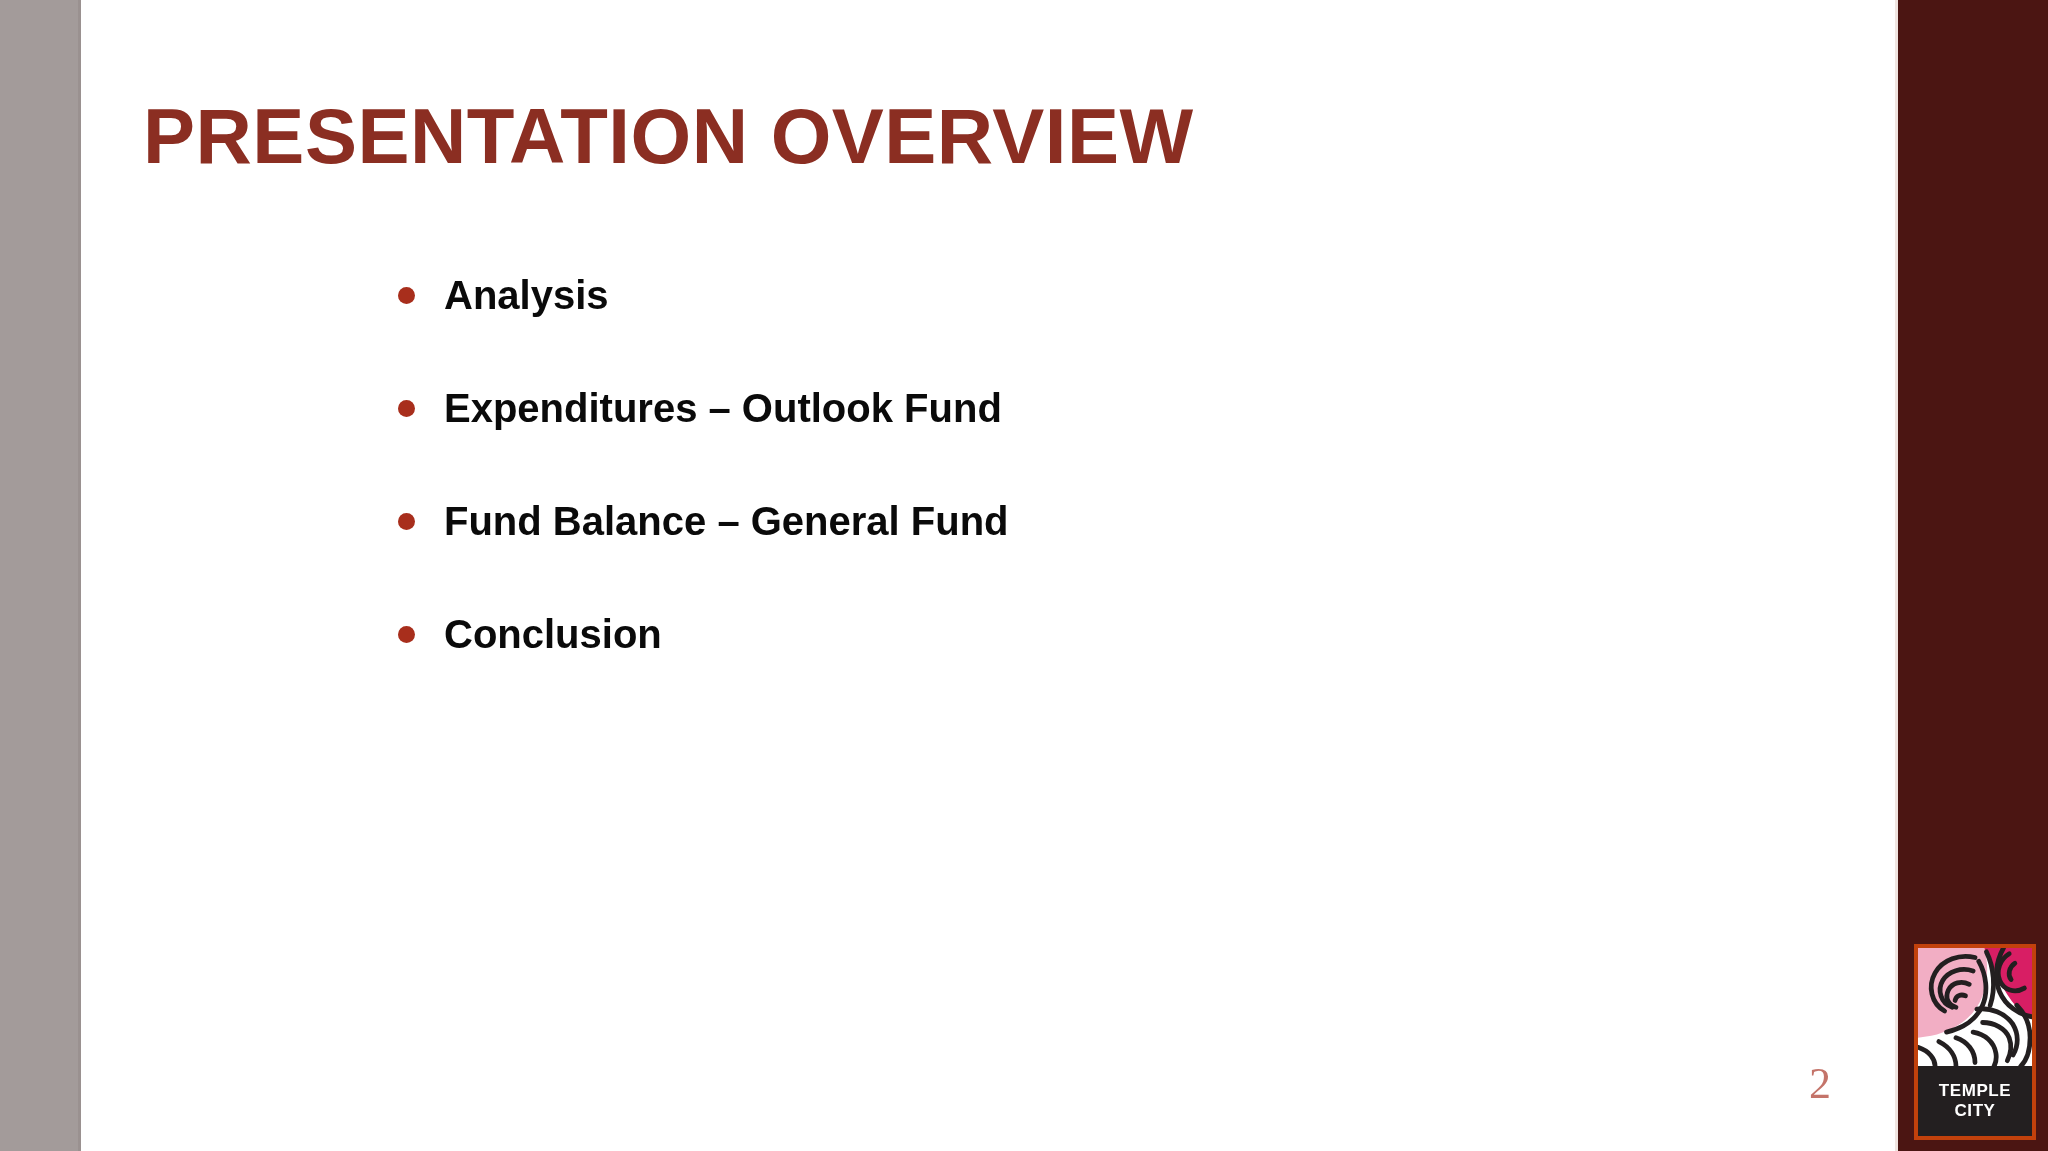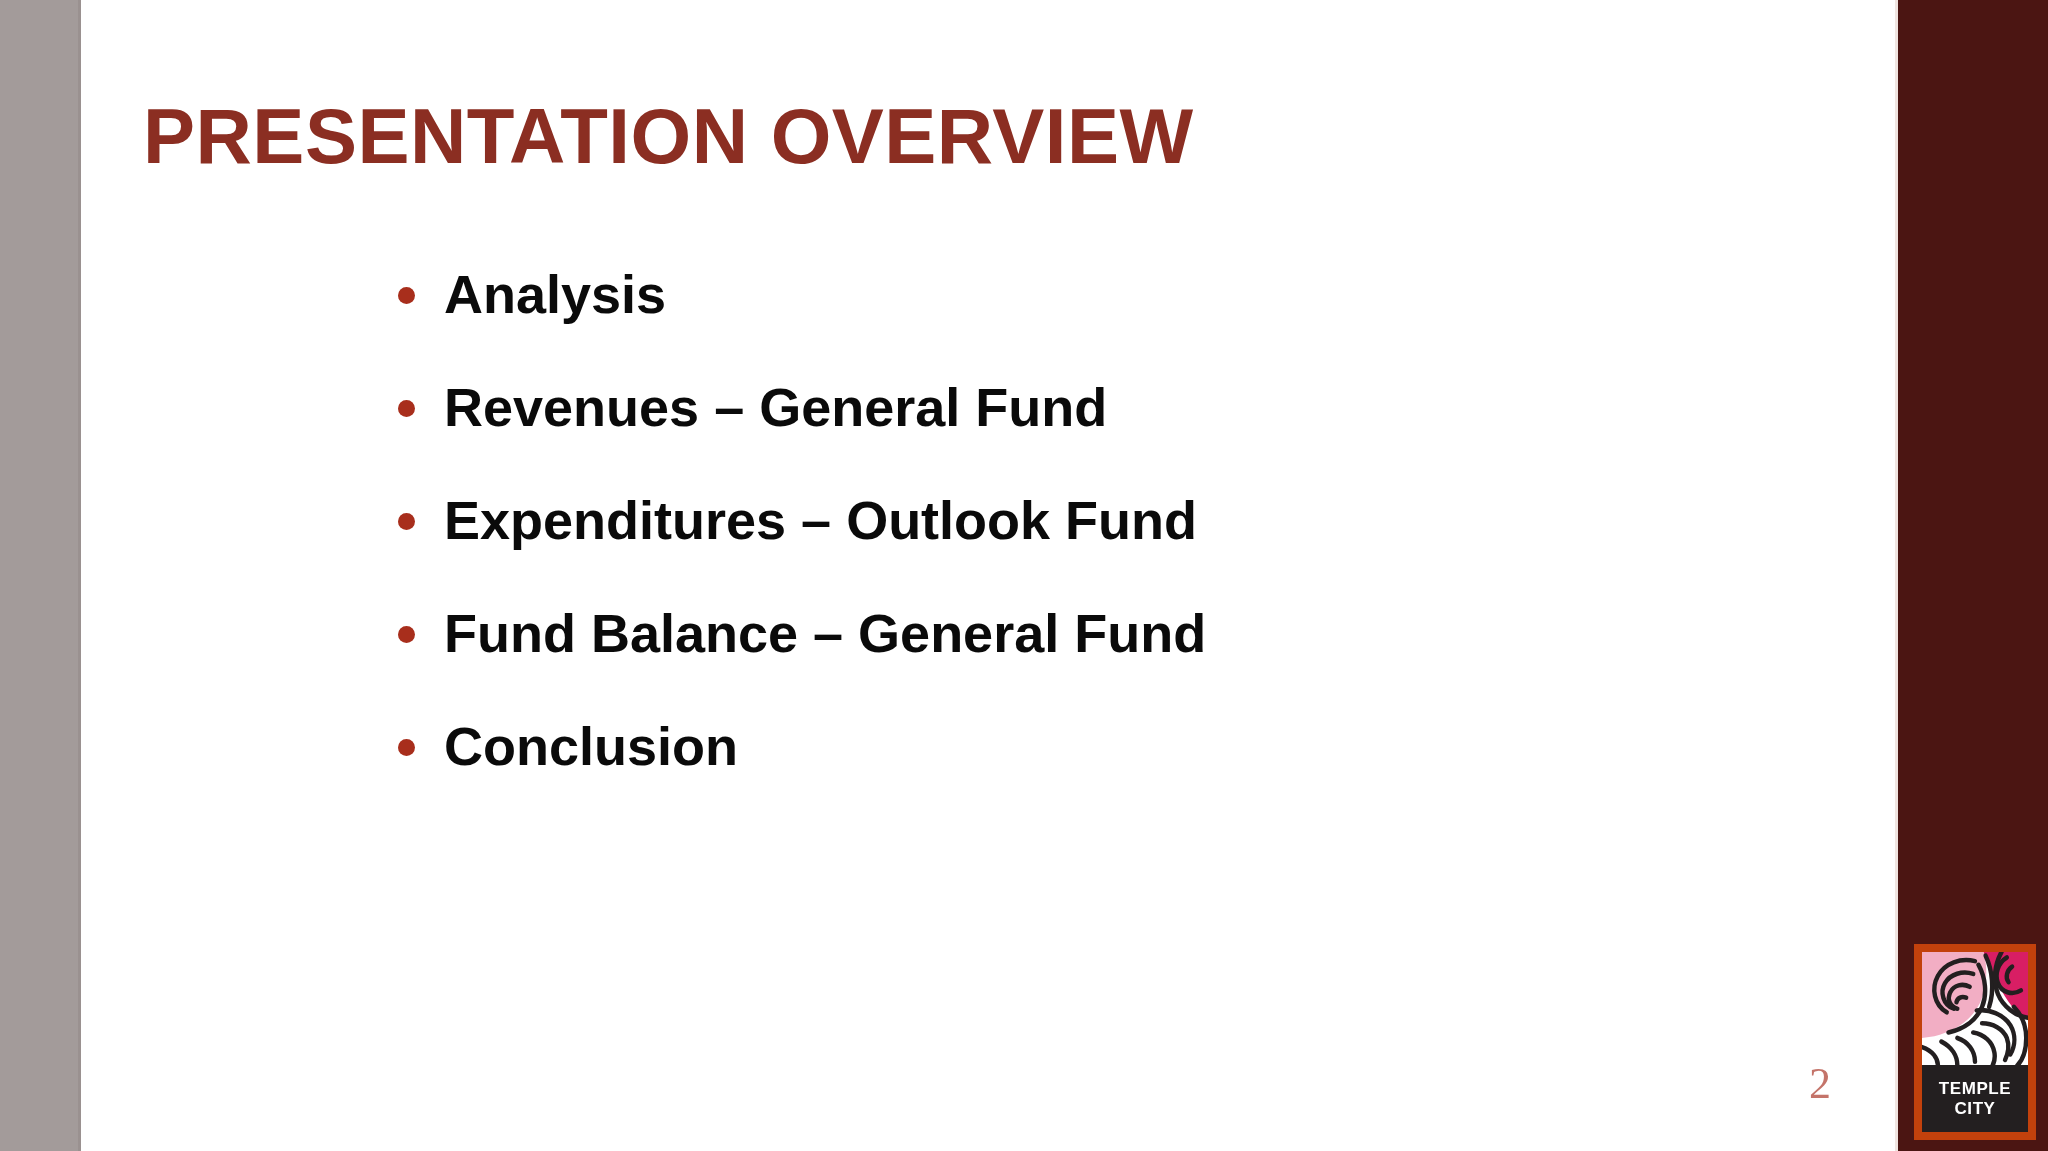--- a/index.html
+++ b/index.html
@@ -95,21 +95,21 @@
     height: 17px;
     border-radius: 50%;
     background: #a82e1c;
     margin-right: 29px;
     margin-top: 2px;
   }
   .bullet-text {
     flex: 0 1 auto;
     color: #0a0a0a;
     font-family: "Liberation Sans", sans-serif;
-    font-size: 54px;
+    font-size: 40px;
     font-weight: bold;
     line-height: 1.1;
     white-space: nowrap;
   }
 
   
   #page-number {
     position: absolute;
     left: 1797px;
     top: 1062px;
@@ -125,21 +125,21 @@
   
   #logo {
     position: absolute;
     left: 1914px;
     top: 944px;
     width: 122px;
     height: 196px;
     background: #ffffff;
     padding: 0;
     box-sizing: border-box;
-    border: 8px solid #c2410c;
+    border: 4px solid #c2410c;
   }
   #logo-inner {
     position: relative;
     width: 100%;
     height: 100%;
     overflow: hidden;
     background: #ffffff;
   }
   #logo-rose {
     position: absolute;
@@ -190,24 +190,20 @@
 
   <h1 id="title">PRESENTATION OVERVIEW</h1>
 
   <ul id="bullet-list">
 
     <li class="bullet-row">
       <span class="bullet-dot"></span>
       <span class="bullet-text">Analysis</span>
     </li>
 
-    <li class="bullet-row">
-      <span class="bullet-dot"></span>
-      <span class="bullet-text">Revenues – General Fund</span>
-    </li>
 
     <li class="bullet-row">
       <span class="bullet-dot"></span>
       <span class="bullet-text">Expenditures – Outlook Fund</span>
     </li>
 
     <li class="bullet-row">
       <span class="bullet-dot"></span>
       <span class="bullet-text">Fund Balance – General Fund</span>
     </li>

